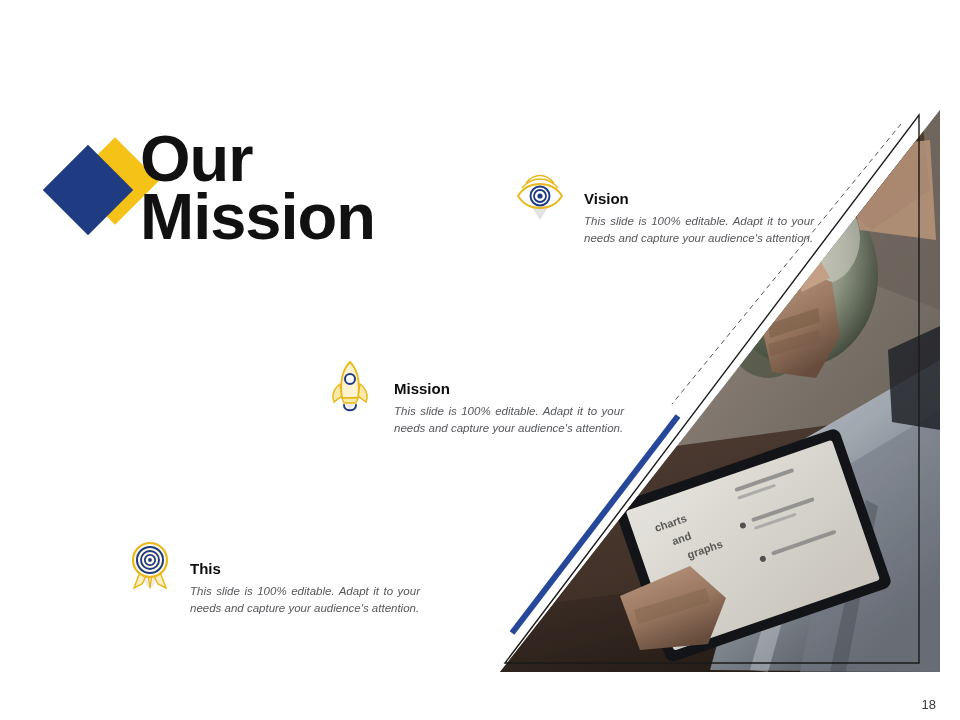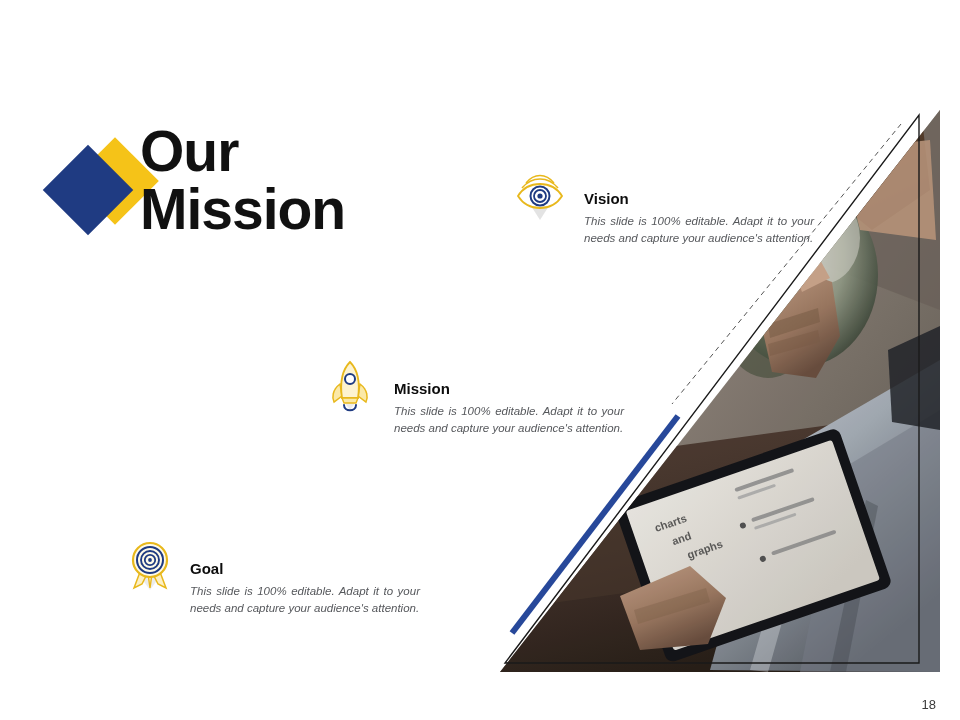--- a/index.html
+++ b/index.html
@@ -48,23 +48,23 @@
     left: 8px;
     top: 18px;
     width: 64px;
     height: 64px;
     background: #1F3B82;
     transform: rotate(45deg);
   }
   #title-text {
     position: absolute;
     left: 92px;
-    top: 4px;
+    top: 12px;
     width: 330px;
-    font-size: 57px;
+    font-size: 65px;
     line-height: 58px;
     font-weight: bold;
     color: #111111;
     letter-spacing: -1px;
   }
   #title-text .line1 { display: block; }
   #title-text .line2 { display: block; }
 
   
   .feature {
@@ -318,20 +318,20 @@
 
         <circle cx="28" cy="22" r="17" fill="#FEFAE8" stroke="#E8B81C" stroke-width="2.2"></circle>
 
         <circle cx="28" cy="22" r="13" fill="none" stroke="#1F3B82" stroke-width="2"></circle>
         <circle cx="28" cy="22" r="9" fill="none" stroke="#1F3B82" stroke-width="1.9"></circle>
         <circle cx="28" cy="22" r="5.2" fill="none" stroke="#1F3B82" stroke-width="1.8"></circle>
         <circle cx="28" cy="22" r="1.9" fill="#1F3B82"></circle>
       </svg>
     </div>
     <div class="feat-body">
-      <p class="feat-title">Goal</p>
+      <p class="feat-title">This</p>
       <p class="feat-desc">This slide is 100% editable. Adapt it to your needs and capture your audience's attention.</p>
     </div>
   </div>
 
   <div id="page-number">18</div>
 
 </div>
 
 </body></html>

